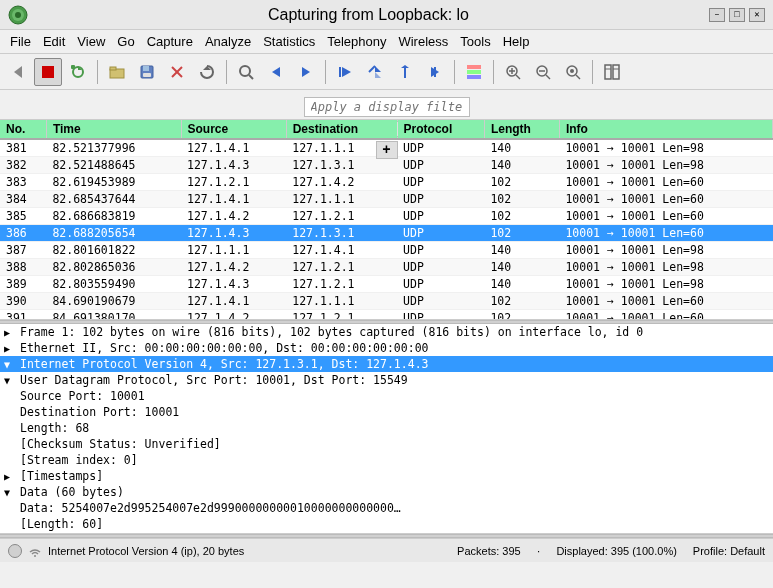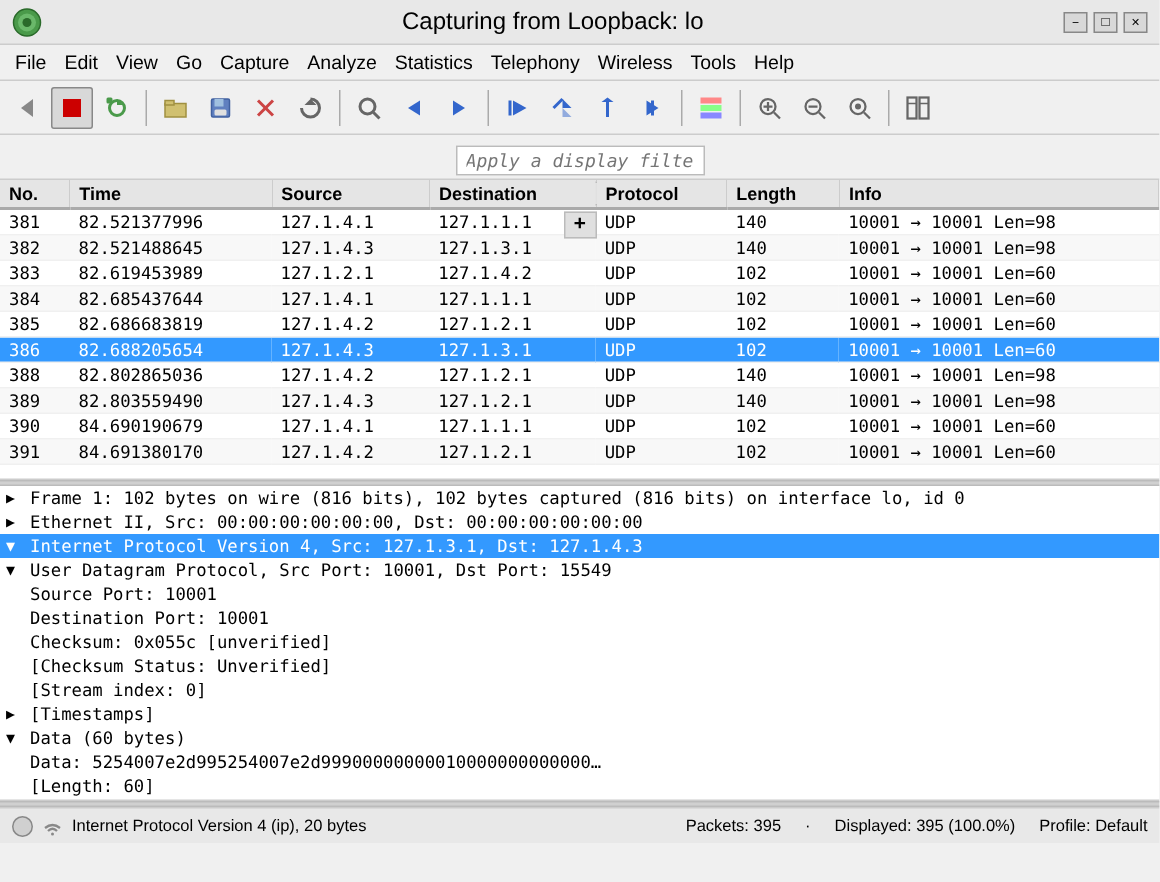--- a/index.html
+++ b/index.html
@@ -151,21 +151,21 @@
       border-bottom: 1px solid #ccc;
       background: #fff;
     }
     #packet-table {
       width: 100%;
       border-collapse: collapse;
       font-family: monospace;
       font-size: 11.5px;
     }
     #packet-table thead th {
-      background: #e5e5e5;
+      background: #86efac;
       border-right: 1px solid #ccc;
       border-bottom: 2px solid #aaa;
       padding: 2px 6px;
       text-align: left;
       font-family: sans-serif;
       font-size: 12px;
       font-weight: bold;
       position: sticky;
       top: 0;
       z-index: 1;
@@ -511,20 +511,29 @@
         <tr class="selected">
           <td>386</td>
           <td>82.688205654</td>
           <td>127.1.4.3</td>
           <td>127.1.3.1</td>
           <td>UDP</td>
           <td>102</td>
           <td>10001 → 10001  Len=60</td>
         </tr>
         <tr>
+          <td>387</td>
+          <td>82.801601822</td>
+          <td>127.1.1.1</td>
+          <td>127.1.4.1</td>
+          <td>UDP</td>
+          <td>140</td>
+          <td>10001 → 10001  Len=98</td>
+        </tr>
+        <tr>
           <td>388</td>
           <td>82.802865036</td>
           <td>127.1.4.2</td>
           <td>127.1.2.1</td>
           <td>UDP</td>
           <td>140</td>
           <td>10001 → 10001  Len=98</td>
         </tr>
         <tr>
           <td>389</td>
@@ -579,21 +588,21 @@
     <div class="detail-row detail-indent-1">
       <span class="detail-expand-icon"> </span>
       <span>Source Port: 10001</span>
     </div>
     <div class="detail-row detail-indent-1">
       <span class="detail-expand-icon"> </span>
       <span>Destination Port: 10001</span>
     </div>
     <div class="detail-row detail-indent-1">
       <span class="detail-expand-icon"> </span>
-      <span>Checksum: 0x055c [unverified]</span>
+      <span>Length: 68</span>
     </div>
     <div class="detail-row detail-indent-1">
       <span class="detail-expand-icon"> </span>
       <span>[Checksum Status: Unverified]</span>
     </div>
     <div class="detail-row detail-indent-1">
       <span class="detail-expand-icon"> </span>
       <span>[Stream index: 0]</span>
     </div>
     <div class="detail-row detail-indent-1">

